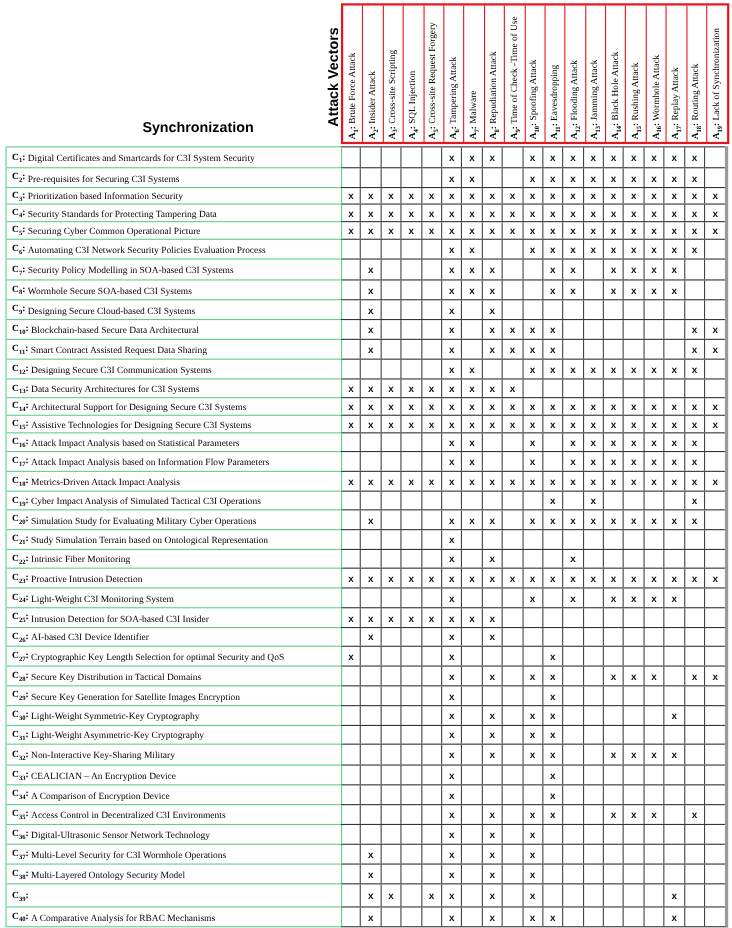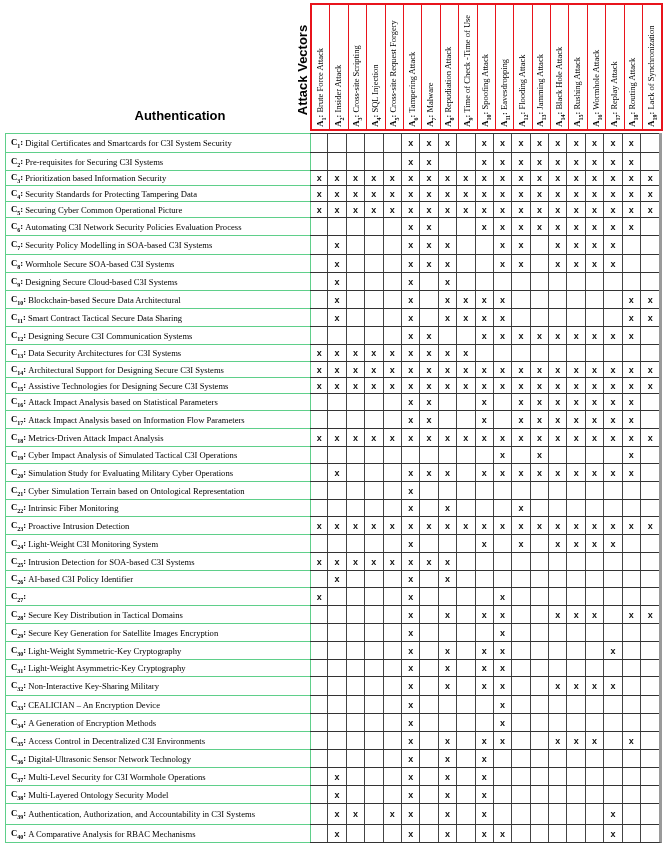--- a/index.html
+++ b/index.html
@@ -18,21 +18,21 @@
   #grid { position:absolute; left:310px; top:133px; border-right:3px solid #9a9a9a; border-bottom:1.5px solid #333; }
   .grow { display:flex; border-top:1.5px solid #333; box-sizing:border-box; }
   .gcell { width:18.4px; border-right:1px solid #444; box-sizing:border-box; display:flex; align-items:center; justify-content:center; font-family:"Liberation Sans", sans-serif; font-weight:bold; font-size:9px; color:#111; }
   .gcell:first-child { border-left:1.5px solid #5fcf8a; }
   .gcell:last-child { border-right:none; }
   sub { font-size:6px; vertical-align:sub; }
 </style>
 </head>
 <body>
 
-<div id="cm-title">Authentication</div>
+<div id="cm-title">Synchronization</div>
 <div id="av-title">Attack Vectors</div>
 
 <div id="header-row">
     <div class="hcell">
       <span class="hlabel"><b>A<sub>1</sub>:</b><span> Brute Force Attack</span></span>
     </div>
     <div class="hcell">
       <span class="hlabel"><b>A<sub>2</sub>:</b><span> Insider Attack</span></span>
     </div>
     <div class="hcell">
@@ -123,21 +123,21 @@
     <div class="lrow" style="height: 18px;">
       <b>C<sub>9</sub>:&nbsp;</b>
       <span>Designing Secure Cloud-based C3I Systems</span>
     </div>
     <div class="lrow" style="height: 18px;">
       <b>C<sub>10</sub>:&nbsp;</b>
       <span>Blockchain-based Secure Data Architectural</span>
     </div>
     <div class="lrow" style="height: 18px;">
       <b>C<sub>11</sub>:&nbsp;</b>
-      <span>Smart Contract Tactical Secure Data Sharing</span>
+      <span>Smart Contract Assisted Request Data Sharing</span>
     </div>
     <div class="lrow" style="height: 18px;">
       <b>C<sub>12</sub>:&nbsp;</b>
       <span>Designing Secure C3I Communication Systems</span>
     </div>
     <div class="lrow" style="height: 17px;">
       <b>C<sub>13</sub>:&nbsp;</b>
       <span>Data Security Architectures for C3I Systems</span>
     </div>
     <div class="lrow" style="height: 16px;">
@@ -163,44 +163,45 @@
     <div class="lrow" style="height: 17px;">
       <b>C<sub>19</sub>:&nbsp;</b>
       <span>Cyber Impact Analysis of Simulated Tactical C3I Operations</span>
     </div>
     <div class="lrow" style="height: 18px;">
       <b>C<sub>20</sub>:&nbsp;</b>
       <span>Simulation Study for Evaluating Military Cyber Operations</span>
     </div>
     <div class="lrow" style="height: 18px;">
       <b>C<sub>21</sub>:&nbsp;</b>
-      <span>Cyber Simulation Terrain based on Ontological Representation</span>
+      <span>Study Simulation Terrain based on Ontological Representation</span>
     </div>
     <div class="lrow" style="height: 17px;">
       <b>C<sub>22</sub>:&nbsp;</b>
       <span>Intrinsic Fiber Monitoring</span>
     </div>
     <div class="lrow" style="height: 18px;">
       <b>C<sub>23</sub>:&nbsp;</b>
       <span>Proactive Intrusion Detection</span>
     </div>
     <div class="lrow" style="height: 18px;">
       <b>C<sub>24</sub>:&nbsp;</b>
       <span>Light-Weight C3I Monitoring System</span>
     </div>
     <div class="lrow" style="height: 18px;">
       <b>C<sub>25</sub>:&nbsp;</b>
-      <span>Intrusion Detection for SOA-based C3I Systems</span>
+      <span>Intrusion Detection for SOA-based C3I Insider</span>
     </div>
     <div class="lrow" style="height: 17px;">
       <b>C<sub>26</sub>:&nbsp;</b>
-      <span>AI-based C3I Policy Identifier</span>
+      <span>AI-based C3I Device Identifier</span>
     </div>
     <div class="lrow" style="height: 18px;">
       <b>C<sub>27</sub>:&nbsp;</b>
+      <span>Cryptographic Key Length Selection for optimal Security and QoS</span>
     </div>
     <div class="lrow" style="height: 18px;">
       <b>C<sub>28</sub>:&nbsp;</b>
       <span>Secure Key Distribution in Tactical Domains</span>
     </div>
     <div class="lrow" style="height: 18px;">
       <b>C<sub>29</sub>:&nbsp;</b>
       <span>Secure Key Generation for Satellite Images Encryption</span>
     </div>
     <div class="lrow" style="height: 18px;">
@@ -214,41 +215,40 @@
     <div class="lrow" style="height: 19px;">
       <b>C<sub>32</sub>:&nbsp;</b>
       <span>Non-Interactive Key-Sharing Military</span>
     </div>
     <div class="lrow" style="height: 18px;">
       <b>C<sub>33</sub>:&nbsp;</b>
       <span>CEALICIAN – An Encryption Device</span>
     </div>
     <div class="lrow" style="height: 18px;">
       <b>C<sub>34</sub>:&nbsp;</b>
-      <span>A Generation of Encryption Methods</span>
+      <span>A Comparison of Encryption Device</span>
     </div>
     <div class="lrow" style="height: 18px;">
       <b>C<sub>35</sub>:&nbsp;</b>
       <span>Access Control in Decentralized C3I Environments</span>
     </div>
     <div class="lrow" style="height: 18px;">
       <b>C<sub>36</sub>:&nbsp;</b>
       <span>Digital-Ultrasonic Sensor Network Technology</span>
     </div>
     <div class="lrow" style="height: 18px;">
       <b>C<sub>37</sub>:&nbsp;</b>
       <span>Multi-Level Security for C3I Wormhole Operations</span>
     </div>
     <div class="lrow" style="height: 18px;">
       <b>C<sub>38</sub>:&nbsp;</b>
       <span>Multi-Layered Ontology Security Model</span>
     </div>
     <div class="lrow" style="height: 21px;">
       <b>C<sub>39</sub>:&nbsp;</b>
-      <span>Authentication, Authorization, and Accountability in C3I Systems</span>
     </div>
     <div class="lrow" style="height: 18px;">
       <b>C<sub>40</sub>:&nbsp;</b>
       <span>A Comparative Analysis for RBAC Mechanisms</span>
     </div>
     <div id="left-bottom"></div>
   </div>
 <div id="grid">
     <div class="grow" style="height: 19px;">
       <div class="gcell"></div>

